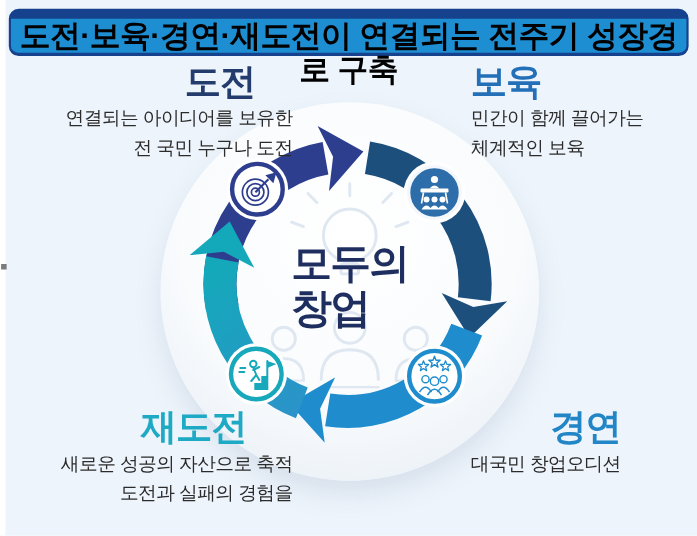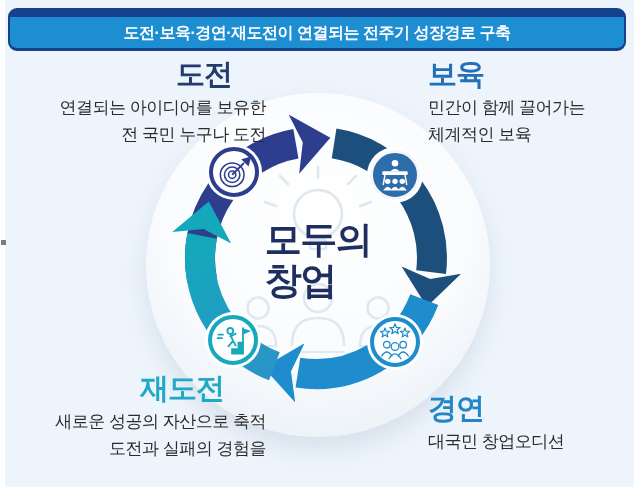--- a/index.html
+++ b/index.html
@@ -10,41 +10,41 @@
   }
   html,body{margin:0;padding:0;}
   body{width:634px;height:487px;overflow:hidden;background:#fff;
        font-family:"Liberation Sans","DejaVu Sans",sans-serif;}
   .canvas{position:relative;width:634px;height:487px;background:var(--bg);}
   .left-strip{position:absolute;left:0;top:0;width:5px;height:487px;background:#fff;}
   .artifact{position:absolute;left:1px;top:240px;width:5px;height:5px;background:#5a5a5a;opacity:.8;}
   .header{position:absolute;left:8px;right:8px;top:8px;height:31px;line-height:31px;
           background:var(--header-bg);border:2px solid var(--header-bd);
           border-top-width:9px;border-bottom-width:3px;border-radius:9px;
-          text-align:center;color:#ffffff;font-size:16px;font-weight:700;letter-spacing:-0.5px;}
+          text-align:center;color:#000000;font-size:28px;font-weight:700;letter-spacing:-0.5px;}
   .ball{position:absolute;left:146px;top:93px;width:344px;height:344px;border-radius:50%;
         background:radial-gradient(circle at 50% 35%, #ffffff 0%, #f9fbfd 55%, #ebf1f7 84%, #e4ecf4 100%);
         box-shadow:0 12px 22px rgba(140,160,185,.22);}
   .ringsvg,.wmsvg{position:absolute;left:0;top:0;width:634px;height:487px;}
   .badge{position:absolute;width:50px;height:50px;border-radius:50%;box-sizing:border-box;
          box-shadow:0 0 0 3px #fff;display:flex;align-items:center;justify-content:center;}
   .badge svg{width:40px;height:40px;}
   .badge-tl{left:209px;top:147px;background:#fff;border:4px solid var(--navy);}
   .badge-tr{left:370px;top:150px;background:var(--badge-blue);border:3px solid #f4f8fc;}
   .badge-br{left:370px;top:317px;background:#fff;border:4px solid var(--blue);}
   .badge-bl{left:208px;top:315px;background:#fff;border:4px solid var(--teal);}
   .stage{position:absolute;font-size:17px;color:var(--body);line-height:27px;letter-spacing:-0.5px;}
-  .stage .title{font-size:29px;font-weight:800;line-height:28px;margin-bottom:6px;letter-spacing:-1px;}
+  .stage .title{font-size:33px;font-weight:800;line-height:28px;margin-bottom:6px;letter-spacing:-1px;}
   .stage-tl{top:60px;right:368px;text-align:right;}
   .stage-tl .title{color:var(--t-challenge);padding-right:34px;}
   .stage-tr{top:60px;left:428px;text-align:left;}
   .stage-tr .title{color:var(--t-nurture);}
   .stage-bl{top:374px;right:368px;text-align:right;}
   .stage-bl .title{color:var(--t-retry);padding-right:42px;}
-  .stage-br{top:374px;left:428px;text-align:left;margin-top:20px;}
+  .stage-br{top:374px;left:428px;text-align:right;}
   .stage-br .title{color:var(--t-compete);}
   .center-text{position:absolute;left:318px;top:219px;transform:translateX(-50%);
                text-align:left;font-size:37px;font-weight:800;line-height:41px;
                color:var(--center);letter-spacing:-1.5px;white-space:nowrap;}
 </style>
 </head>
 <body>
 
 <div class="canvas">
 

